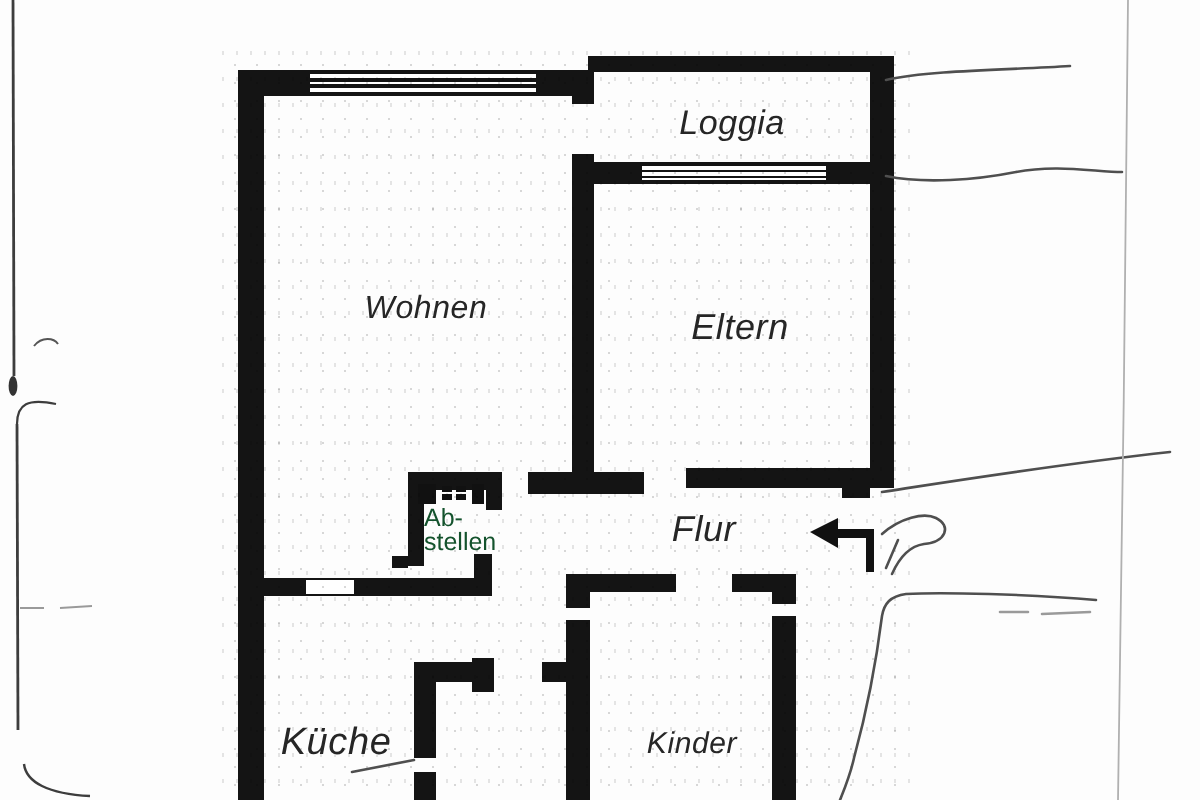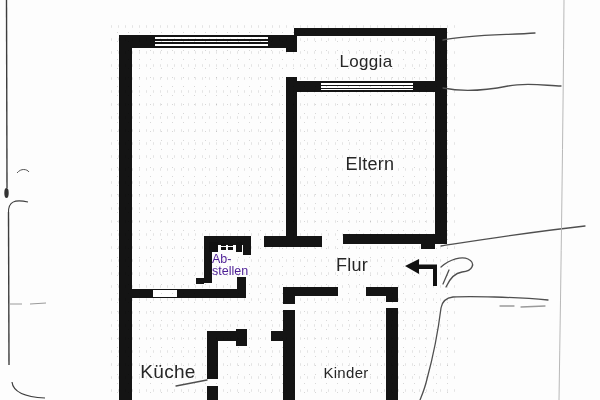--- a/index.html
+++ b/index.html
@@ -6,22 +6,22 @@
   .canvas{position:relative;width:600px;height:400px;background:#fdfdfd;overflow:hidden;
           font-family:"Liberation Sans", sans-serif;}
   .wall{position:absolute;background:#141414;z-index:1;}
   .win{position:absolute;background:#ffffff;border-top:2.5px solid #141414;border-bottom:2.5px solid #141414;
        box-sizing:border-box;z-index:1;}
   .win i{position:absolute;left:0;right:0;height:1.6px;background:#141414;}
   .door{position:absolute;background:#ffffff;border-top:1.5px solid #141414;border-bottom:1.5px solid #141414;
        box-sizing:border-box;z-index:2;}
   .shelf{position:absolute;background:#111;z-index:2;}
   .lbl{position:absolute;color:#262626;z-index:5;white-space:nowrap;transform:translate(-50%,-50%);
-       letter-spacing:.3px;}
-  .lbl2{position:absolute;color:#4c1d95;z-index:5;white-space:nowrap;line-height:12px;font-size:12.5px;}
+       letter-spacing:.3px;font-style:italic;}
+  .lbl2{position:absolute;color:#14532d;z-index:5;white-space:nowrap;line-height:12px;font-size:12.5px;}
   .noise{position:absolute;left:110px;top:25px;width:348px;height:375px;z-index:3;pointer-events:none;opacity:.5;
      background-image:radial-gradient(rgba(0,0,0,.30) .6px,transparent .8px),
                       radial-gradient(rgba(0,0,0,.20) .5px,transparent .7px);
      background-size:11px 9px,7px 13px;background-position:2px 3px,5px 8px;}
   svg.overlay{position:absolute;left:0;top:0;z-index:6;}
 </style>
 </head>
 <body>
 
 <div class="canvas">
@@ -69,20 +69,21 @@
 
   <div class="wall" style="left:283px;top:287px;width:55px;height:9px"></div>
   <div class="wall" style="left:366px;top:287px;width:31px;height:9px"></div>
   <div class="wall" style="left:283px;top:287px;width:12px;height:17px"></div>
   <div class="wall" style="left:283px;top:310px;width:12px;height:90px"></div>
   <div class="wall" style="left:271px;top:331px;width:12px;height:10px"></div>
   <div class="wall" style="left:386px;top:287px;width:12px;height:15px"></div>
   <div class="wall" style="left:386px;top:308px;width:12px;height:92px"></div>
 
   <div class="lbl" style="left:366px;top:62px;font-size:17px">Loggia</div>
+  <div class="lbl" style="left:213px;top:155px;font-size:16px">Wohnen</div>
   <div class="lbl" style="left:370px;top:164px;font-size:18px">Eltern</div>
   <div class="lbl2" style="left:212px;top:253px">
     <span>Ab-</span><br>
     <span>stellen</span>
   </div>
   <div class="lbl" style="left:352px;top:265px;font-size:18px">Flur</div>
   <div class="lbl" style="left:168px;top:372px;font-size:19px">Küche</div>
   <div class="lbl" style="left:346px;top:372px;font-size:15px">Kinder</div>
 
   <div class="noise"></div>

